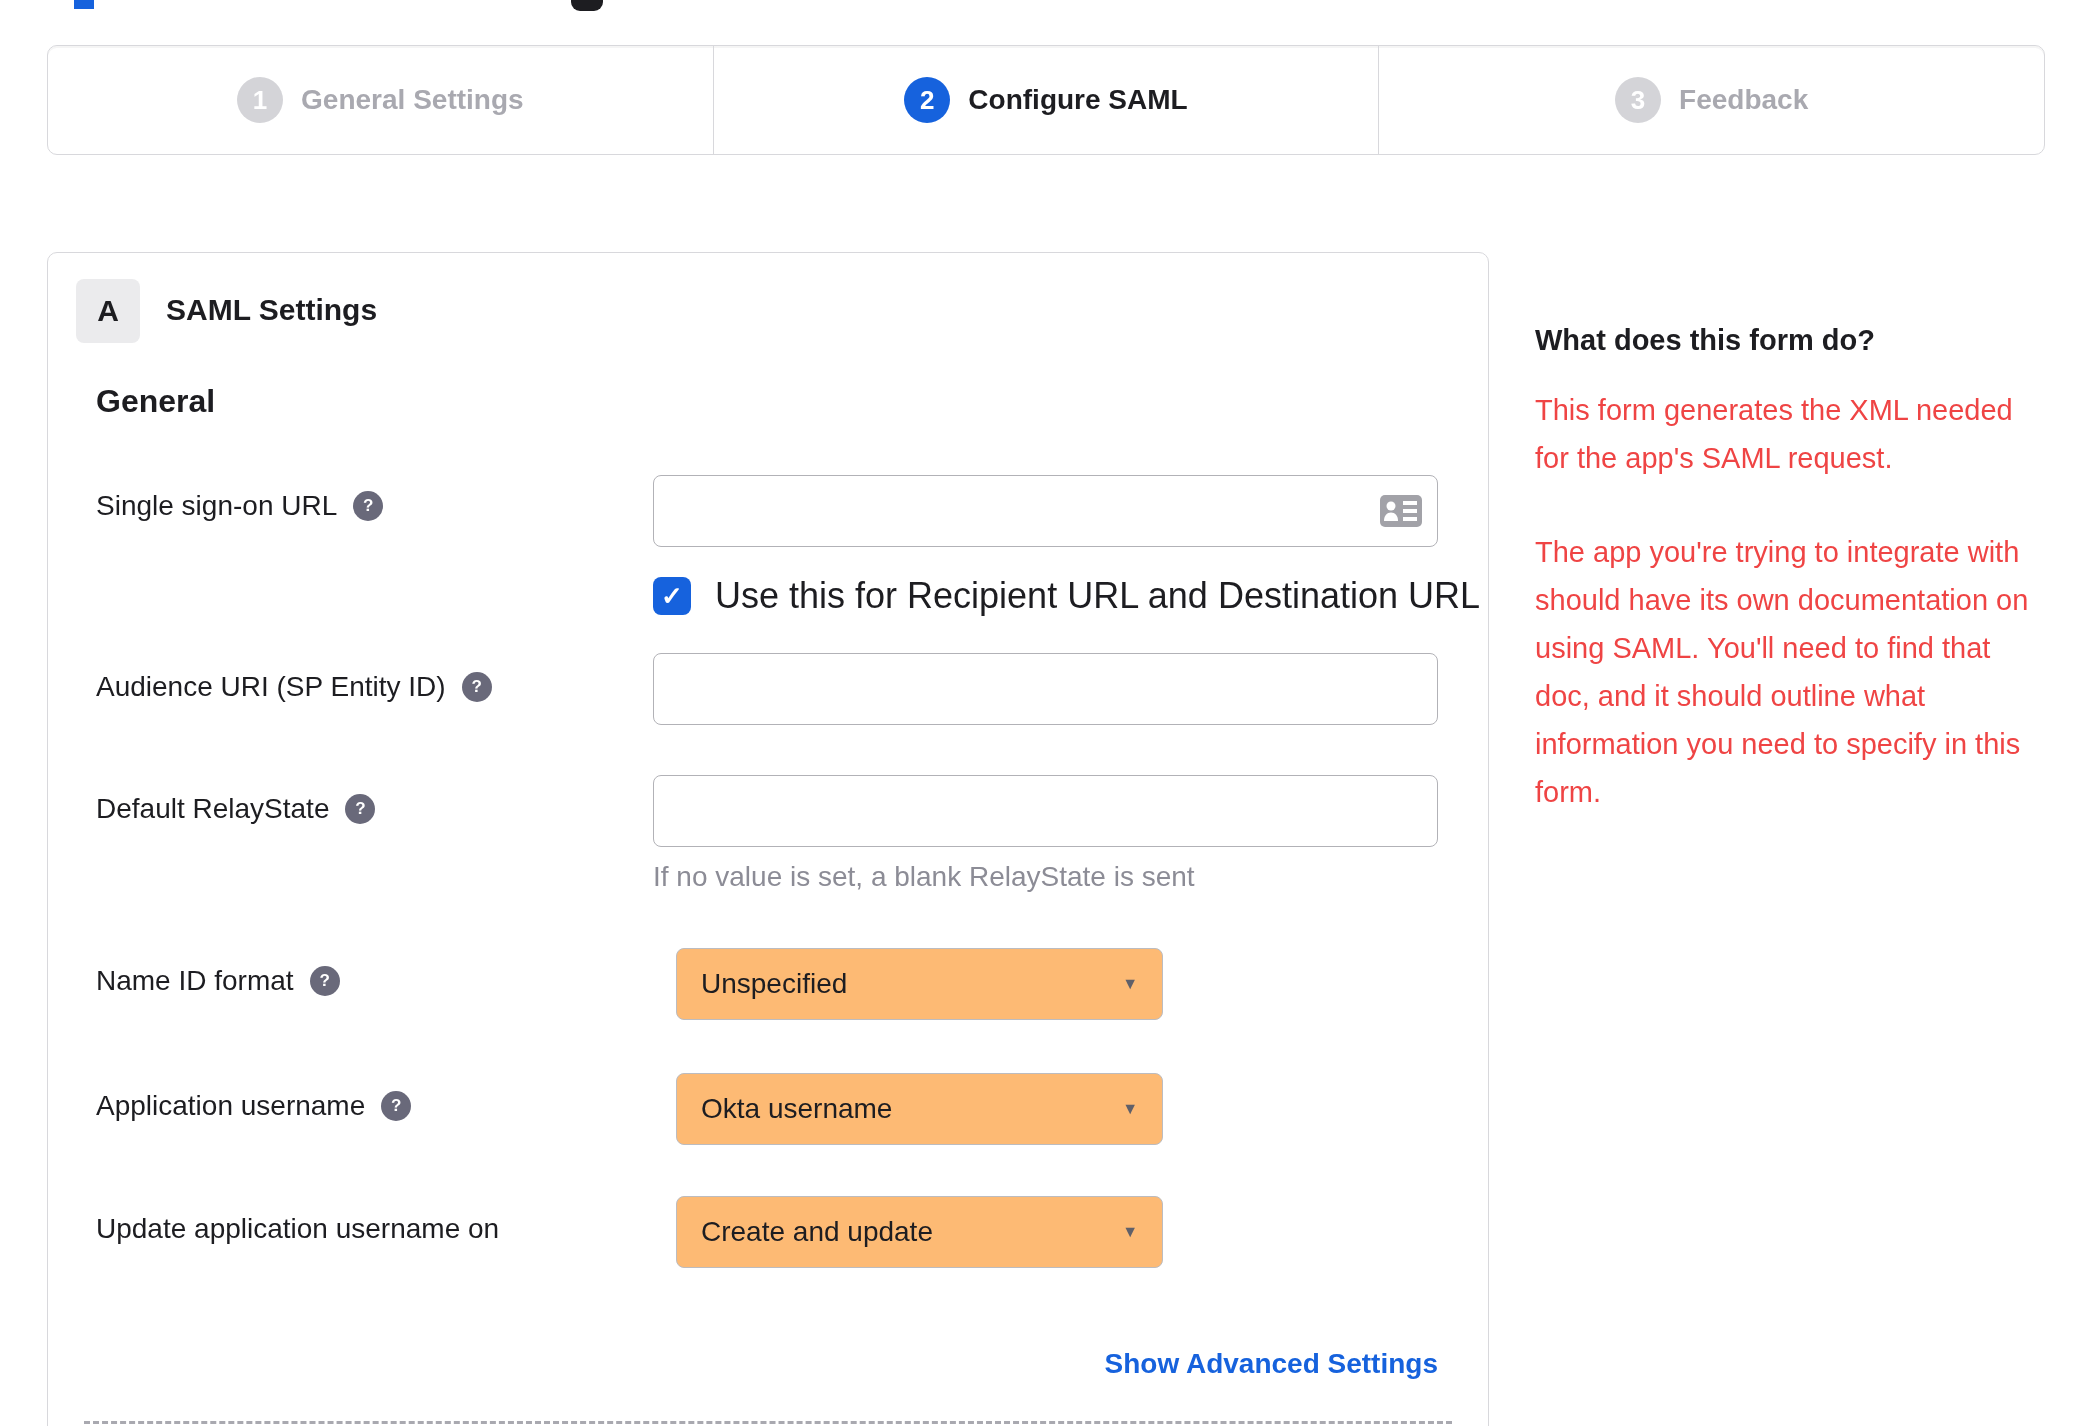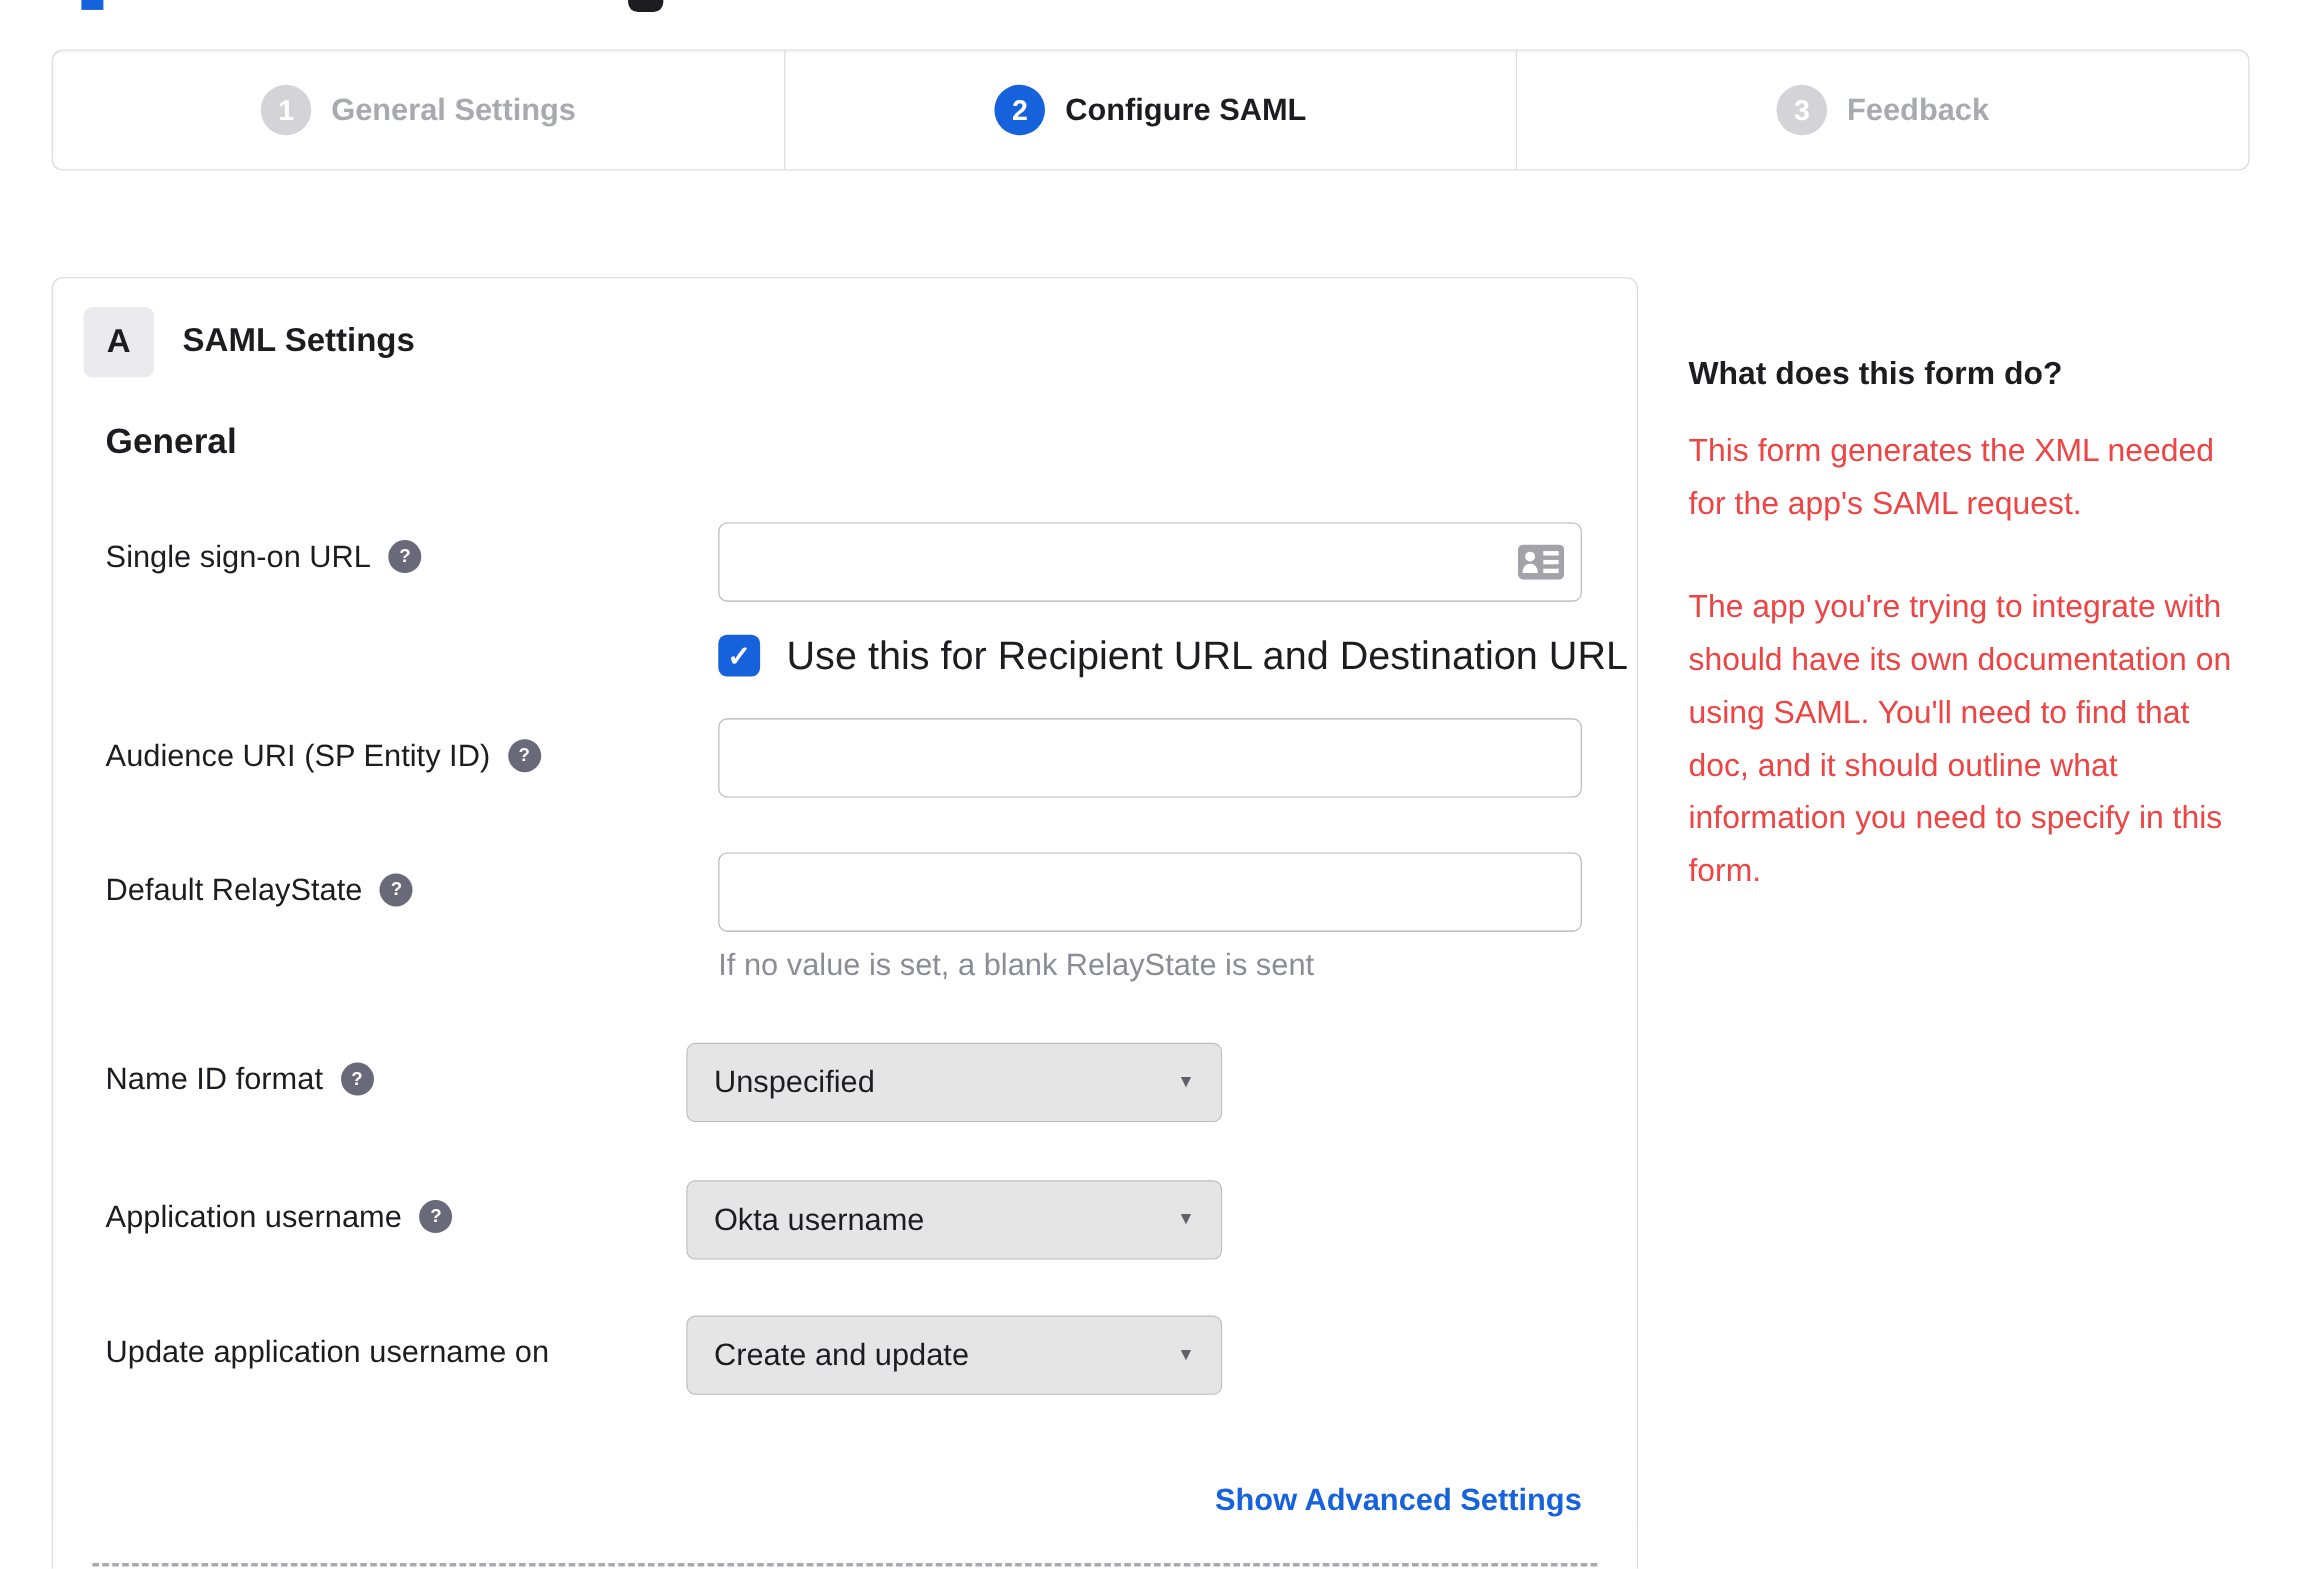--- a/index.html
+++ b/index.html
@@ -103,22 +103,22 @@
     cursor: pointer;
   }
   .checkbox-label { font-size: 36px; color: #1d1d21; }
 
   .hint {
     position: absolute; left: 605px;
     font-size: 28px; color: #8c8c96;
   }
 
   .select {
-    position: absolute; left: 576px; width: 487px; height: 72px;
-    border: 1px solid #bcbcc0; border-radius: 8px; background: #e5e5e5;
+    position: absolute; left: 628px; width: 487px; height: 72px;
+    border: 1px solid #bcbcc0; border-radius: 8px; background: #fdba74;
     display: flex; align-items: center;
     padding: 0 24px; font-size: 28px; color: #1d1d21;
     cursor: pointer;
   }
   .select .caret {
     position: absolute; right: 24px; top: 50%; transform: translateY(-50%);
     font-size: 16px; color: #606069;
   }
 
   .advanced-link {

